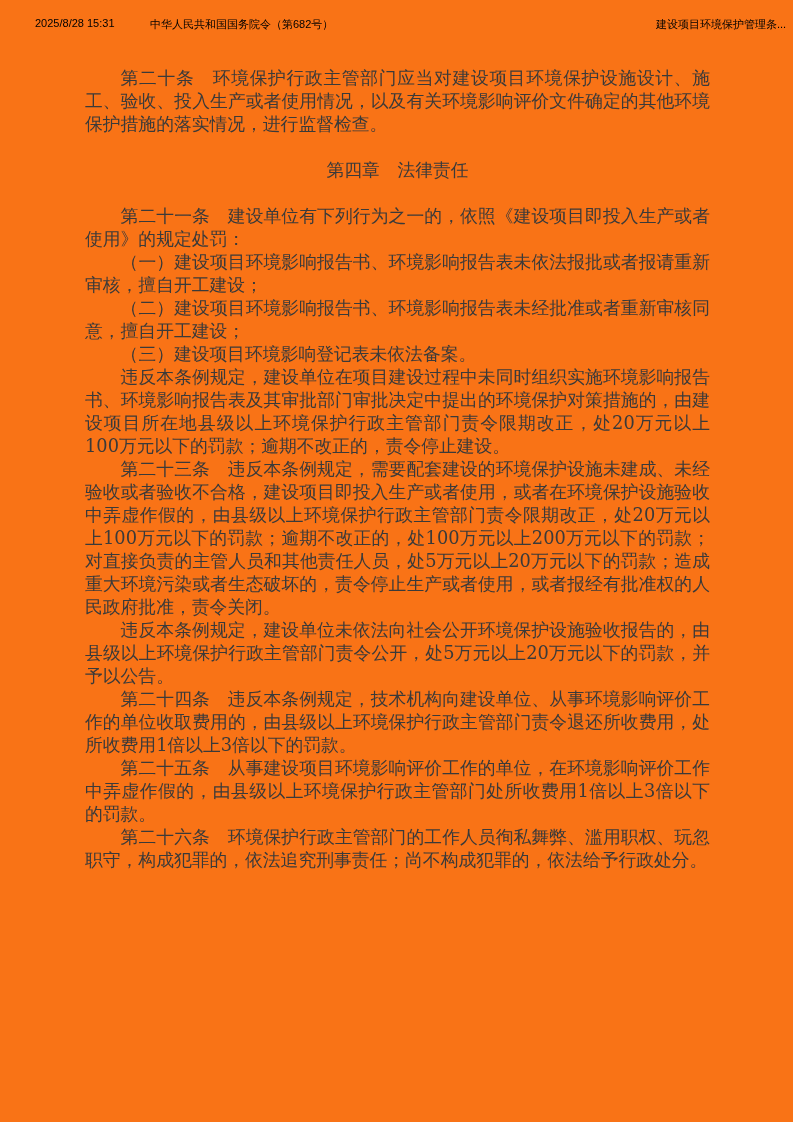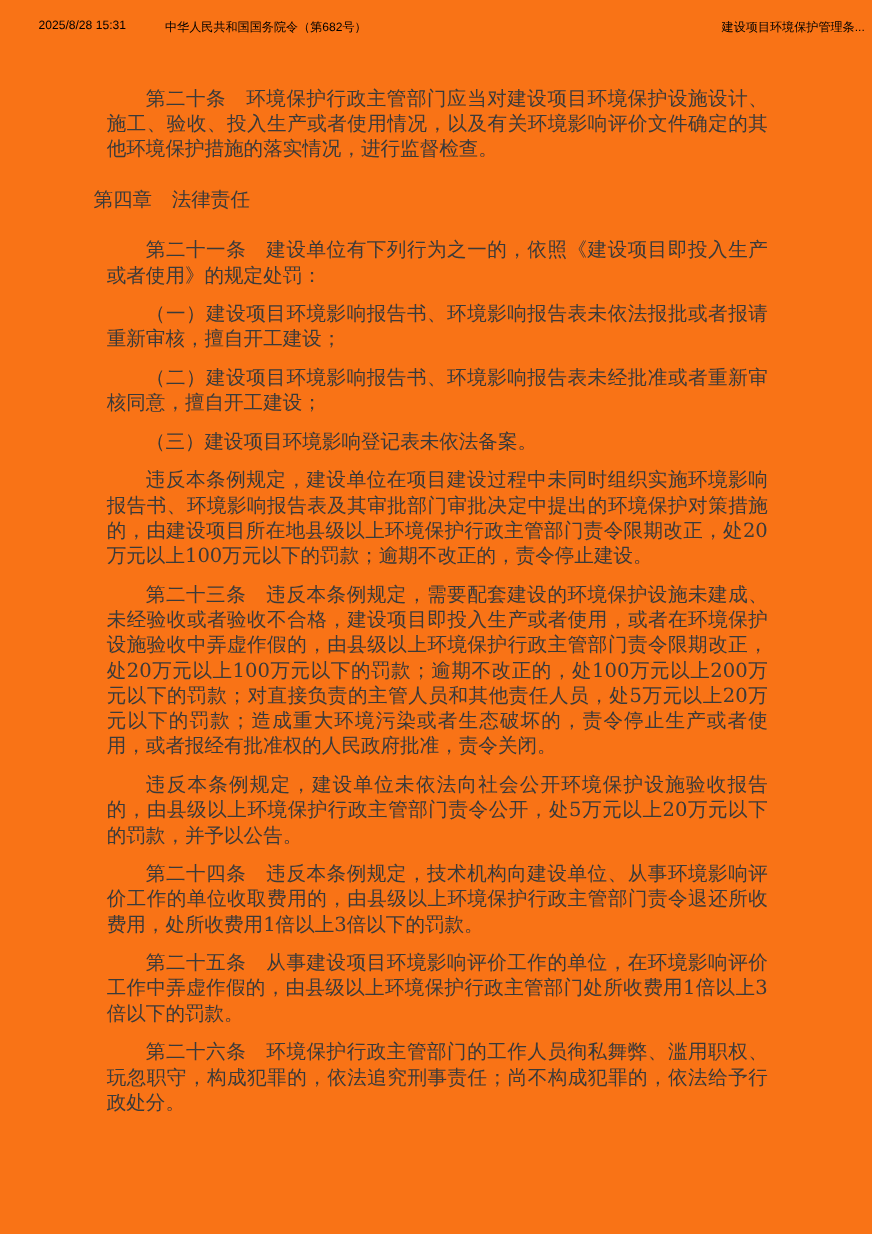--- a/index.html
+++ b/index.html
@@ -39,30 +39,30 @@
     top: 66px;
     left: 85px;
     width: 625px;
     font-family: "DejaVu Serif", "Liberation Serif", serif;
     font-size: 17.8px;
     line-height: 23px;
     color: #3a3a3a;
     text-align: justify;
   }
   .doc-content p.para {
-    margin: 12px;
+    margin: 0;
     padding: 0;
     text-indent: 2em;
   }
   .chapter-heading {
     margin: 23px 0 23px 0;
     font-size: 17.8px;
     font-weight: normal;
     line-height: 23px;
-    text-align: left;
+    text-align: center;
     text-indent: 0;
     color: #3a3a3a;
   }
 
   
   .print-footer {
     position: absolute;
     top: 1090px;
     left: 0;
     width: 100%;

